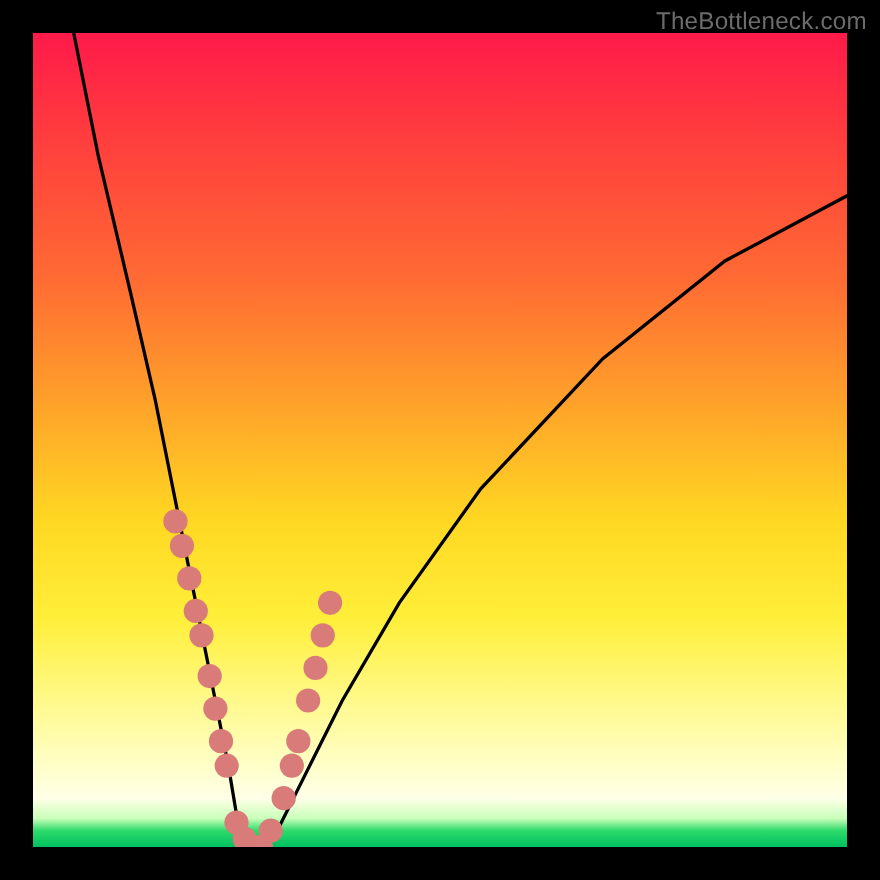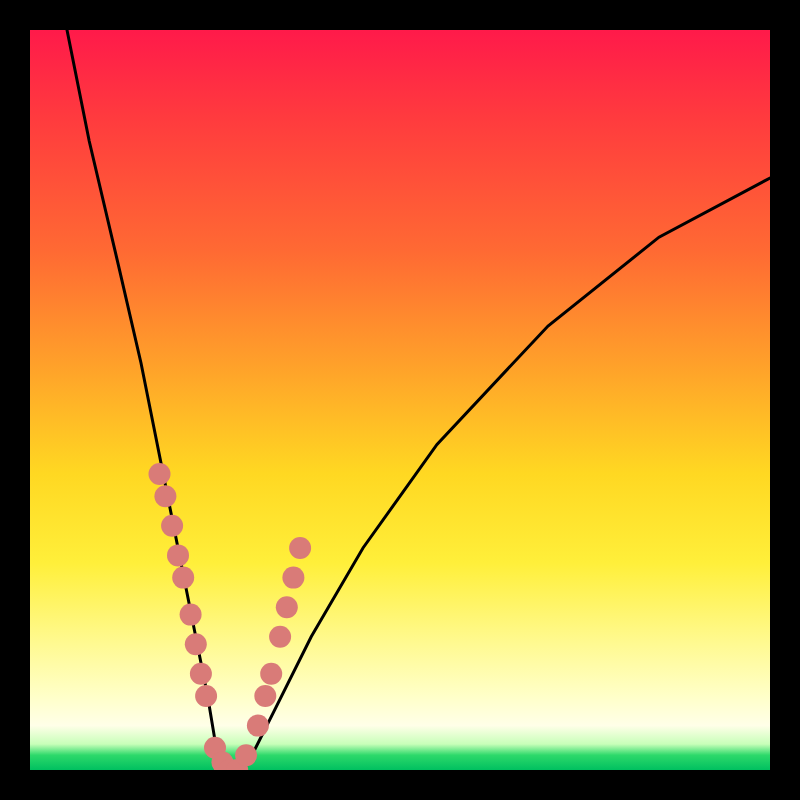--- a/index.html
+++ b/index.html
@@ -86,13 +86,14 @@
           <circle cx="227.9" cy="695.6" r="11" fill="#d97b78"></circle>
           <circle cx="235.3" cy="666.0" r="11" fill="#d97b78"></circle>
           <circle cx="241.2" cy="643.8" r="11" fill="#d97b78"></circle>
           <circle cx="250.1" cy="606.8" r="11" fill="#d97b78"></circle>
           <circle cx="256.8" cy="577.2" r="11" fill="#d97b78"></circle>
           <circle cx="263.4" cy="547.6" r="11" fill="#d97b78"></circle>
           <circle cx="270.1" cy="518.0" r="11" fill="#d97b78"></circle>
         </g>
     </svg>
   </div>
+  <div class="watermark">TheBottleneck.com</div>
 </div>
 
 </body></html>

